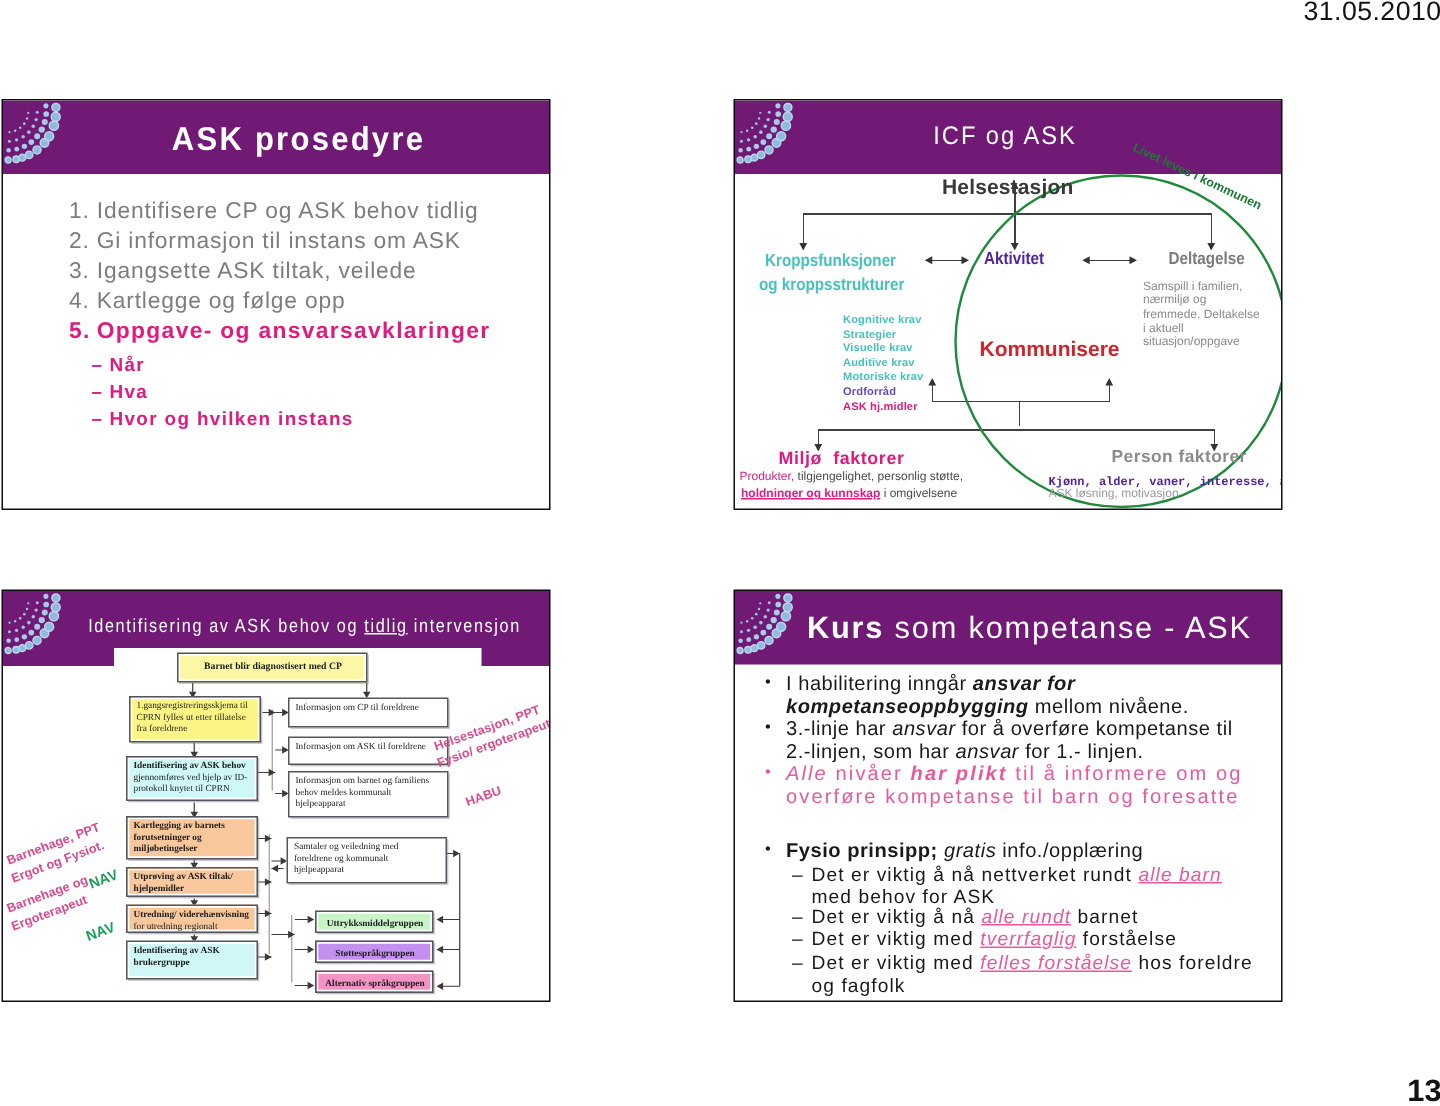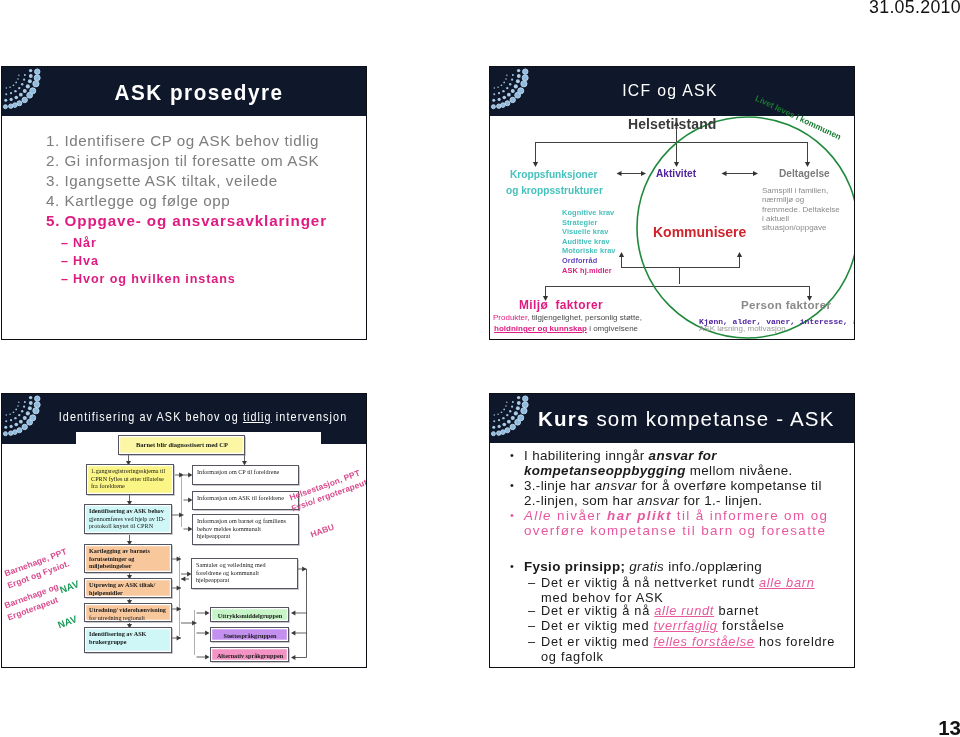--- a/index.html
+++ b/index.html
@@ -1,21 +1,21 @@
 <!DOCTYPE html>
 <html><head>
 <meta charset="utf-8">
 <style>
   html,body{margin:0;padding:0;background:#fff;}
   body{width:960px;height:737px;font-family:"Liberation Sans",sans-serif;position:relative;overflow:hidden;-webkit-font-smoothing:antialiased;}
   .page{position:absolute;left:0;top:0;width:960px;height:737px;}
   .date{position:absolute;left:809px;top:-3px;width:152px;text-align:right;font-size:17.8px;color:#131313;letter-spacing:0.3px;}
   .pageno{position:absolute;left:880px;top:716px;width:81px;text-align:right;font-size:20.5px;color:#131313;font-weight:bold;}
   .slide{position:absolute;background:#fff;border:1.7px solid #0d0d14;box-sizing:border-box;overflow:hidden;}
-  .hdr{position:absolute;left:0;top:0;right:0;background:#0f172a;overflow:hidden;}
+  .hdr{position:absolute;left:0;top:0;right:0;background:#701a75;overflow:hidden;}
   .swoosh{position:absolute;left:0;top:0;}
   .htitle{position:absolute;color:#fff;}
   
   #s1{left:1px;top:66px;width:366px;height:274px;}
   #s1 .hdr{height:49px;}
   #s1 .htitle{left:15px;top:13px;width:100%;font-size:22px;font-weight:bold;letter-spacing:1.6px;text-align:center;transform:scaleX(0.94);}
   .s1list{position:absolute;left:44px;top:65px;width:320px;}
   .s1row{position:absolute;display:flex;font-size:15.2px;line-height:18px;letter-spacing:0.55px;white-space:nowrap;}
   .s1num{width:18.5px;flex:none;}
   .gray{color:#7D7D7D;}
@@ -113,21 +113,21 @@
         </svg>
       <div class="htitle">ASK prosedyre</div>
     </div>
     <div class="s1list">
       <div class="s1row gray" style="left:0;top:0px">
           <span class="s1num">1.</span>
           <span>Identifisere CP og ASK behov tidlig</span>
         </div>
       <div class="s1row gray" style="left:0;top:20px">
           <span class="s1num">2.</span>
-          <span>Gi informasjon til foresatte om ASK</span>
+          <span>Gi informasjon til instans om ASK</span>
         </div>
       <div class="s1row gray" style="left:0;top:40px">
           <span class="s1num">3.</span>
           <span>Igangsette ASK tiltak, veilede</span>
         </div>
       <div class="s1row gray" style="left:0;top:60px">
           <span class="s1num">4.</span>
           <span>Kartlegge og følge opp</span>
         </div>
       <div class="s1row pink b" style="left:0;top:80px">
@@ -214,21 +214,21 @@
           <path d="M 249.5 185 l -2.6 5 h 5.2 z"></path>
           <path d="M 55.5 234 l -2.6 -5 h 5.2 z"></path>
           <path d="M 319.5 234 l -2.6 -5 h 5.2 z"></path>
           <path d="M 126.5 106.5 l 5 -2.6 v 5.2 z"></path>
           <path d="M 156 106.5 l -5 -2.6 v 5.2 z"></path>
           <path d="M 231.5 106.5 l 5 -2.6 v 5.2 z"></path>
           <path d="M 268 106.5 l -5 -2.6 v 5.2 z"></path>
         </g>
         <circle cx="257.5" cy="160.5" r="110.5" stroke="#1F8A3B" stroke-width="1.6" fill="none"></circle>
       </svg>
-      <div class="t helse" style="left:138px;top:49px;">Helsetilstand</div>
+      <div class="t helse" style="left:138px;top:49px;">Helsestasjon</div>
       <div class="t circ" style="left:268px;top:26px;transform:rotate(25deg);transform-origin:0 0;">Livet leves i kommunen</div>
 
       <div class="t colh tealc" style="left:20px;top:100px;">Kroppsfunksjoner</div>
       <div class="t colh tealc" style="left:16px;top:115.5px;">og kroppsstrukturer</div>
       <div class="t colh purpdark" style="left:166px;top:99px;">Aktivitet</div>
       <div class="t colh grayh" style="left:289px;top:99px;">Deltagelse</div>
 
       <div class="listc" style="position:absolute;left:72px;top:141px;">
         <div class="tealc">Kognitive krav</div>
         <div class="tealc">Strategier</div>

